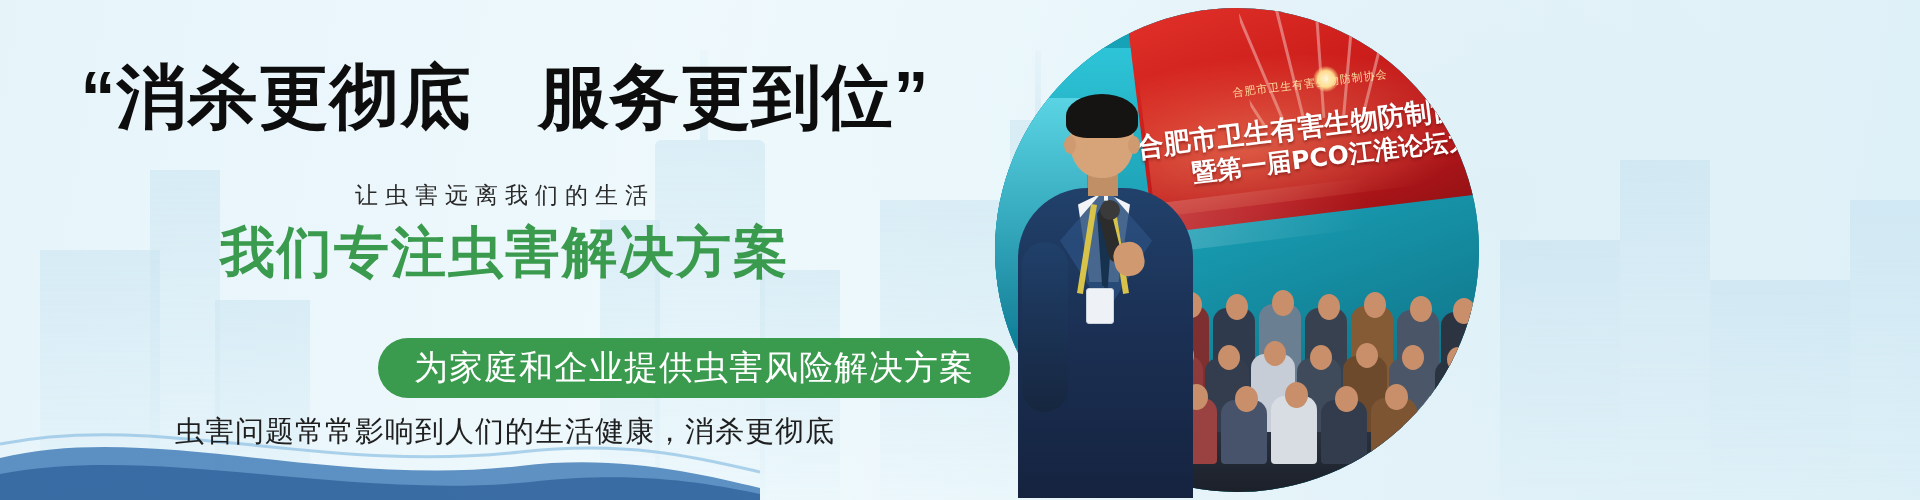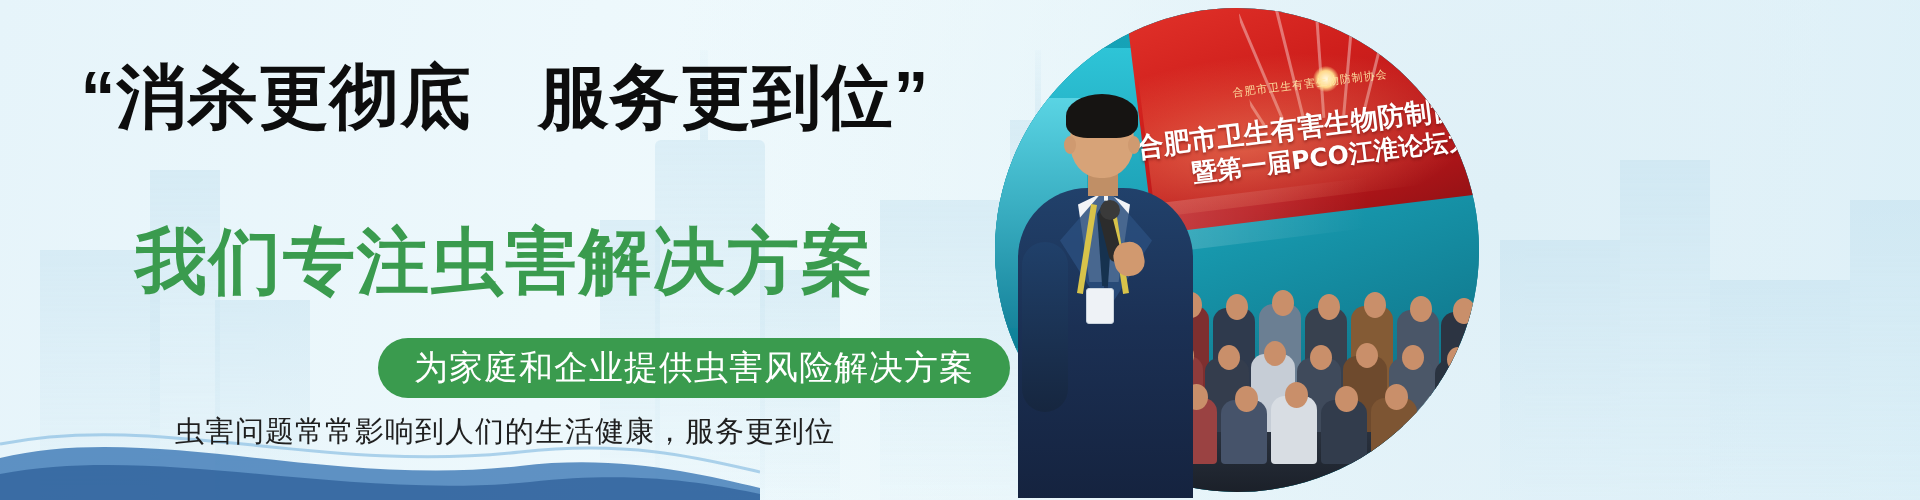--- a/index.html
+++ b/index.html
@@ -42,21 +42,21 @@
     font-size:70px;line-height:1;font-weight:bold;color:#0d0d0d;
     letter-spacing:1px;white-space:nowrap;
   }
   .headline .gap{display:inline-block;width:26px;}
   .subline{
     position:absolute;top:180px;left:0;width:1010px;text-align:center;
     font-size:23px;color:#2a2a2a;letter-spacing:7px;white-space:nowrap;
   }
   .green-title{
     position:absolute;top:225px;left:0;width:1010px;text-align:center;
-    font-size:72px;line-height:1;font-weight:bold;color:#3a9b4e;
+    font-size:55px;line-height:1;font-weight:bold;color:#3a9b4e;
     letter-spacing:2px;white-space:nowrap;
   }
   .pill-wrap{position:absolute;top:338px;left:0;width:1010px;text-align:right;}
   .pill{
     display:inline-block;background:#3a9b4e;color:#ffffff;
     font-size:34px;line-height:1;padding:12px 36px 14px;border-radius:30px;
     letter-spacing:1px;white-space:nowrap;
   }
   .bottomline{
     position:absolute;top:412px;left:0;width:1010px;text-align:center;
@@ -162,28 +162,29 @@
     <path d="M0,74 C160,42 320,104 520,82 C630,70 700,88 760,102" fill="none" stroke="#7fb8e0" stroke-width="3" opacity="0.6"></path>
   </svg>
 
   <div class="content">
     <div class="headline">
       <span>“消杀更彻底</span>
       <span class="gap"></span>
       <span>服务更到位”</span>
     </div>
 
+    <div class="subline">让虫害远离我们的生活</div>
 
     <div class="green-title">我们专注虫害解决方案</div>
 
     <div class="pill-wrap">
       <span class="pill">为家庭和企业提供虫害风险解决方案</span>
     </div>
 
-    <div class="bottomline">虫害问题常常影响到人们的生活健康，服务更到位</div>
+    <div class="bottomline">虫害问题常常影响到人们的生活健康，消杀更彻底</div>
   </div>
 
   <div class="photo">
     <div class="stage"></div>
     <div class="cyanpanel"></div>
     <div class="cyanpanel2"></div>
 
     <div class="redboard"></div>
     <div class="raybox">
       <div class="ray" style="left:10px;height:110px;transform:rotate(-26deg);"></div>

